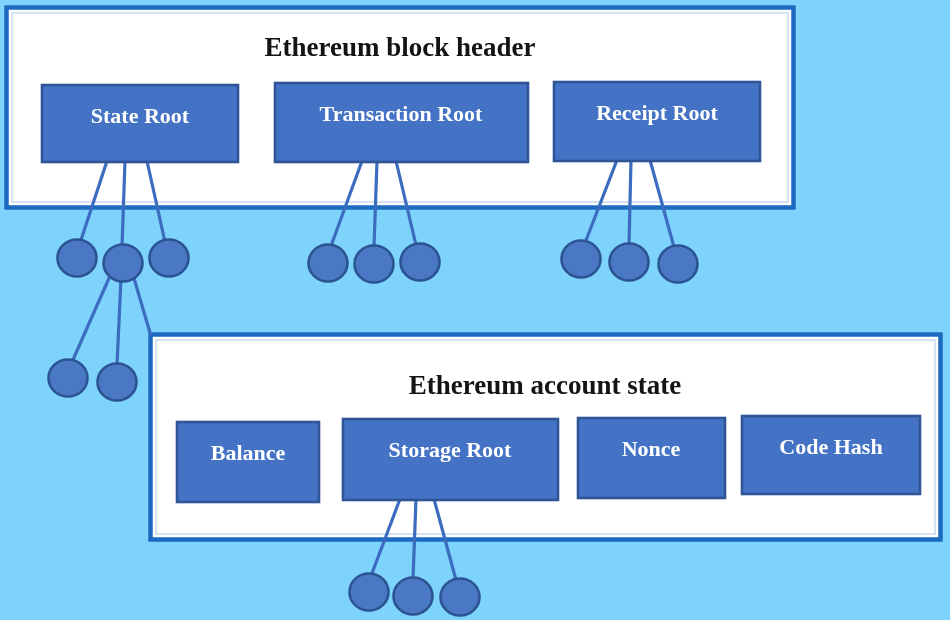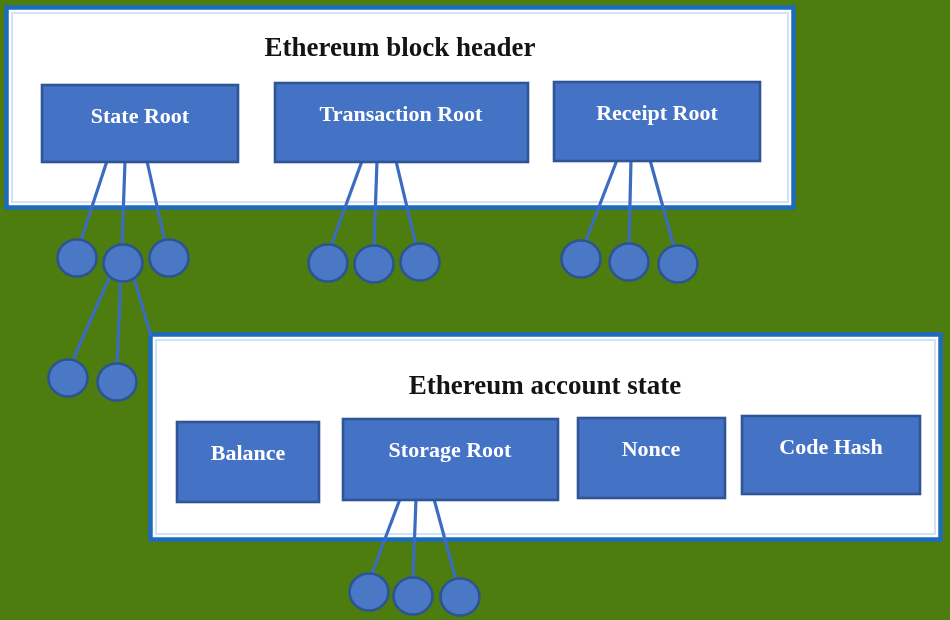--- a/index.html
+++ b/index.html
@@ -4,21 +4,21 @@
 <style>
   html, body {
     margin: 0;
     padding: 0;
     background: #ffffff;
   }
   .stage {
     position: relative;
     width: 950px;
     height: 620px;
-    background: #4d7c0f;
+    background: #7dd3fc;
     font-family: "Liberation Serif", serif;
     overflow: hidden;
   }
   svg { display: block; }
 
   .container-rect {
     fill: #ffffff;
     stroke: var(--container_border, #1c6bc0);
     stroke-width: 4.5;
   }

